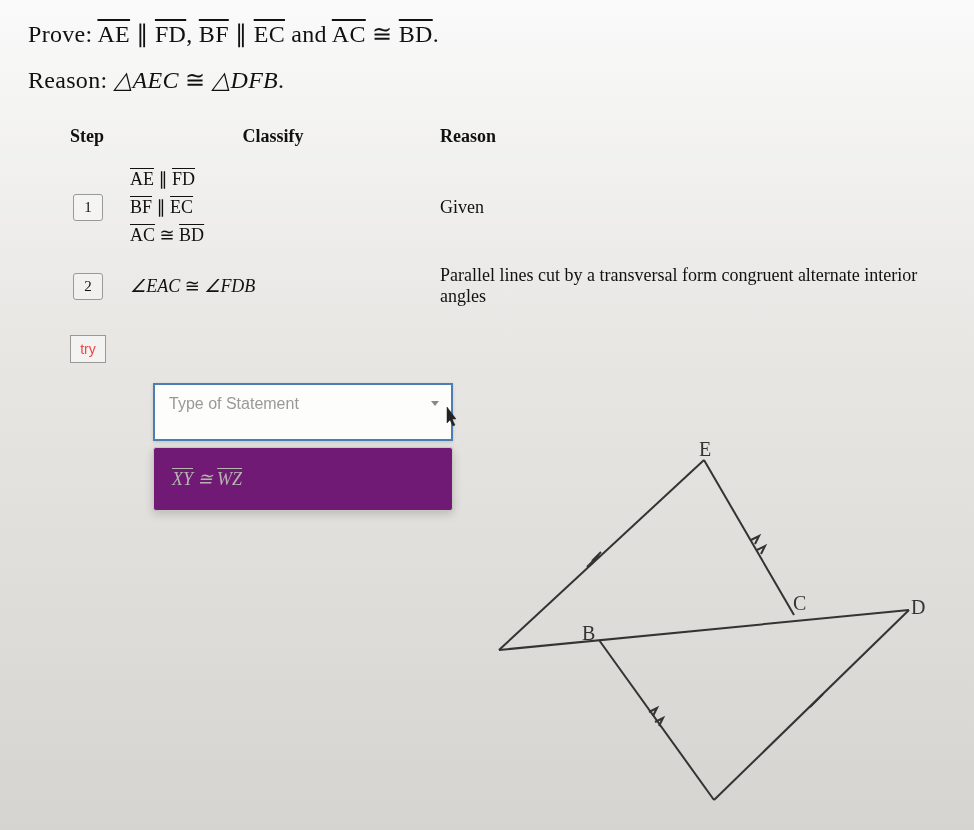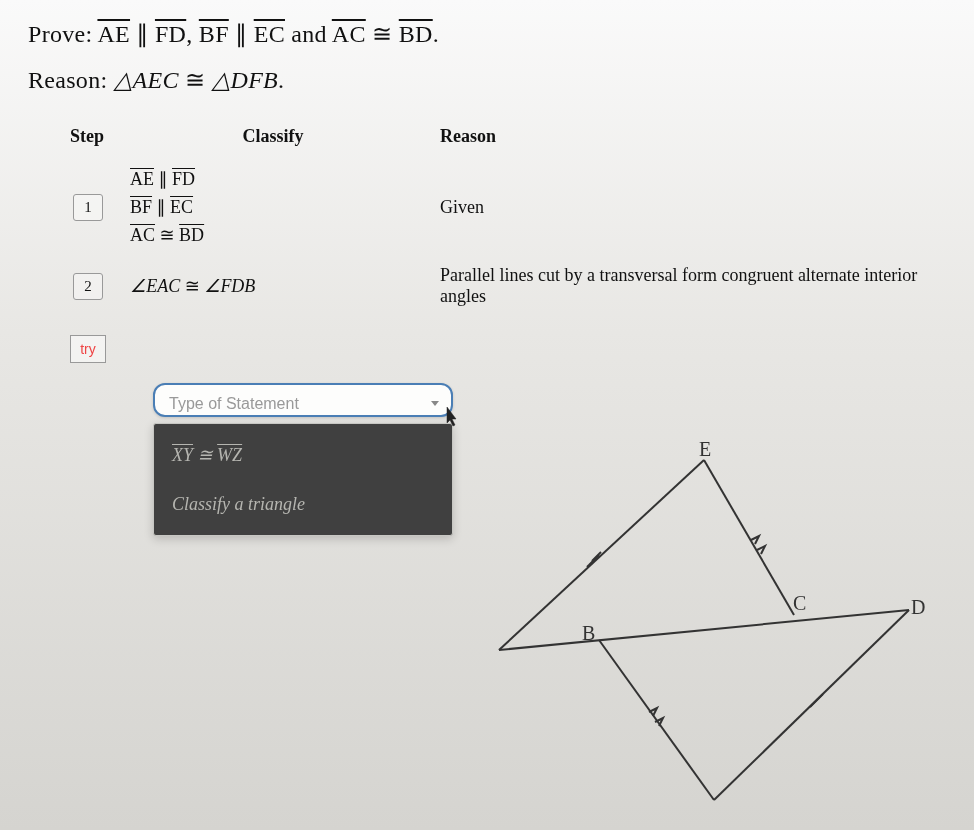--- a/index.html
+++ b/index.html
@@ -64,23 +64,23 @@
     }
     .stmt-line { padding: 3px 0; }
     .dropdown-wrap {
       position: relative;
       margin-left: 125px;
       margin-top: 12px;
       width: 300px;
     }
     .dropdown-select {
       border: 2px solid #4a7eb5;
-      border-radius: 12px;
+      border-radius: 0;
       background: #fdfdfc;
-      padding: 10px 30px 2px 14px;
+      padding: 10px 30px 26px 14px;
       color: #999;
       font-family: Arial, sans-serif;
       font-size: 16px;
       position: relative;
       cursor: pointer;
       box-shadow: 0 1px 3px rgba(0,0,0,0.15);
     }
     .dropdown-select::after {
       content: "";
       position: absolute;
@@ -96,21 +96,21 @@
       right: -8px;
       top: 22px;
       font-size: 20px;
       color: #222;
       pointer-events: none;
     }
     .dropdown-menu {
       margin-top: 6px;
       border: 1px solid #c7c7c3;
       border-radius: 3px;
-      background: #404040;
+      background: #701a75;
       box-shadow: 0 3px 10px rgba(0,0,0,0.18);
       padding: 6px 0;
     }
     .dropdown-item {
       padding: 14px 18px;
       color: #b5b5b0;
       font-style: italic;
       font-family: Georgia, serif;
       font-size: 18px;
       cursor: pointer;
@@ -195,21 +195,20 @@
   </div>
   <span class="cursor-icon">
     <svg width="22" height="26" viewBox="0 0 22 26">
         <path d="M8 2 L8 18 L11 15 L14 21 L16 20 L13 14 L17 14 Z" fill="#222" stroke="#222" stroke-width="0.5"></path>
       </svg>
   </span>
   <div class="dropdown-menu">
     <div class="dropdown-item">
       <span style="text-decoration:overline;">XY</span> ≅ <span style="text-decoration:overline;">WZ</span>
     </div>
-    <div class="dropdown-item">Classify a triangle</div>
   </div>
 </div>
 
 <div class="diagram">
   <svg width="460" height="390" viewBox="0 0 460 390">
 
     <line x1="20" y1="230" x2="225" y2="40" stroke="#333" stroke-width="2"></line>
 
     <polyline points="118,138 128,128 118,138 128,128" fill="none"></polyline>
     <path d="M110 145 l10 -10 M108 147 l10 -10" stroke="#333" stroke-width="2" fill="none" transform="rotate(0)"></path>

